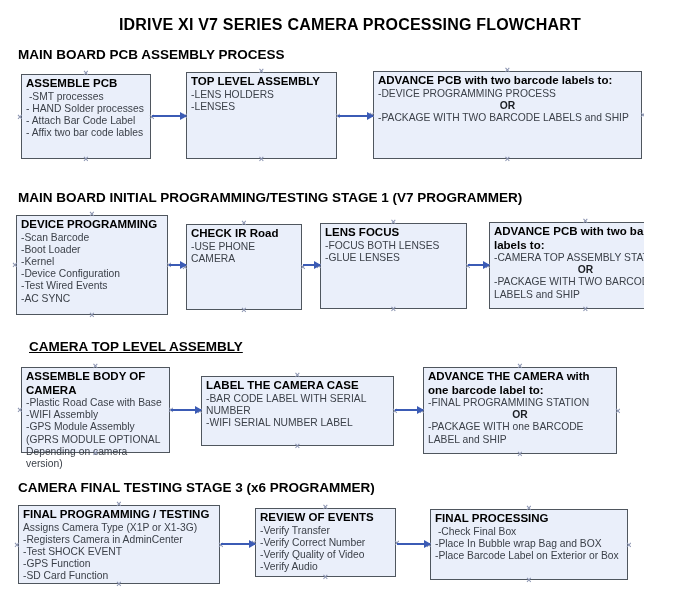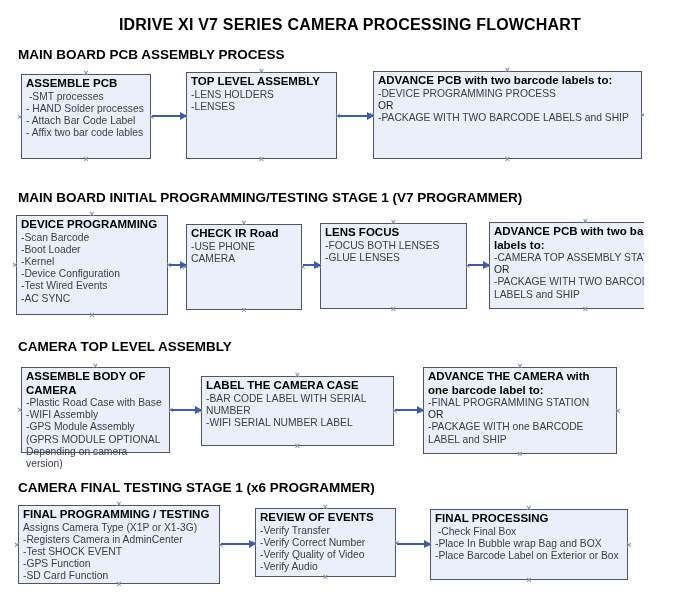--- a/index.html
+++ b/index.html
@@ -10,29 +10,29 @@
     position:relative;width:644px;height:610px;background:#fff;overflow:hidden;
     font-family:"Liberation Sans","DejaVu Sans",sans-serif;color:#000;
   }
   .main-title{
     position:absolute;top:16px;left:0;width:700px;text-align:center;
     font-size:16px;font-weight:bold;letter-spacing:0.2px;
   }
   .heading{position:absolute;font-size:13.5px;font-weight:bold;white-space:nowrap;}
   .hs1{left:18px;top:47px;}
   .hs2{left:18px;top:190px;}
-  .hs3{left:18px;top:339px;}
+  .hs3{left:29px;top:339px;text-decoration:underline;}
   .hs4{left:18px;top:480px;}
   .fbox{
     position:absolute;background:var(--box-fill);border:1.5px solid var(--box-border);
     box-sizing:border-box;padding:2px 4px 2px 4px;
   }
   .btitle{font-size:11.5px;font-weight:bold;line-height:13.5px;color:#000;white-space:pre-wrap;}
   .bitem{font-size:10.3px;line-height:12.2px;color:var(--text);white-space:pre-wrap;}
-  .bitem.strong{font-weight:normal;color:#1c1f24;}
+  .bitem.strong{font-weight:bold;color:#1c1f24;text-align:center;}
   
   .b11{left:21px;top:74px;width:130px;height:85px;}
   .b12{left:186px;top:72px;width:151px;height:87px;}
   .b13{left:373px;top:71px;width:269px;height:88px;}
   .b21{left:16px;top:215px;width:152px;height:100px;}
   .b22{left:186px;top:224px;width:116px;height:86px;}
   .b23{left:320px;top:223px;width:147px;height:86px;}
   .b24{left:489px;top:222px;width:193px;height:87px;}
   .b31{left:21px;top:367px;width:149px;height:86px;}
   .b32{left:201px;top:376px;width:193px;height:70px;}
@@ -66,21 +66,21 @@
 </head>
 <body>
 
 <div id="canvas">
 
   <div class="main-title">IDRIVE XI V7 SERIES CAMERA PROCESSING FLOWCHART</div>
 
   <div class="heading hs1">MAIN BOARD PCB ASSEMBLY PROCESS</div>
   <div class="heading hs2">MAIN BOARD INITIAL PROGRAMMING/TESTING STAGE 1 (V7 PROGRAMMER)</div>
   <div class="heading hs3">CAMERA TOP LEVEL ASSEMBLY</div>
-  <div class="heading hs4">CAMERA FINAL TESTING STAGE 1 (x6 PROGRAMMER)</div>
+  <div class="heading hs4">CAMERA FINAL TESTING STAGE 3 (x6 PROGRAMMER)</div>
 
   <div class="fbox b11">
     <div class="btitle">ASSEMBLE PCB</div>
     <div class="bitem"> -SMT processes</div>
     <div class="bitem">- HAND Solder processes</div>
     <div class="bitem">- Attach Bar Code Label</div>
     <div class="bitem">- Affix two bar code lables</div>
   <span class="h t">×</span>
       <span class="h bm">×</span>
       <span class="h l">×</span>

